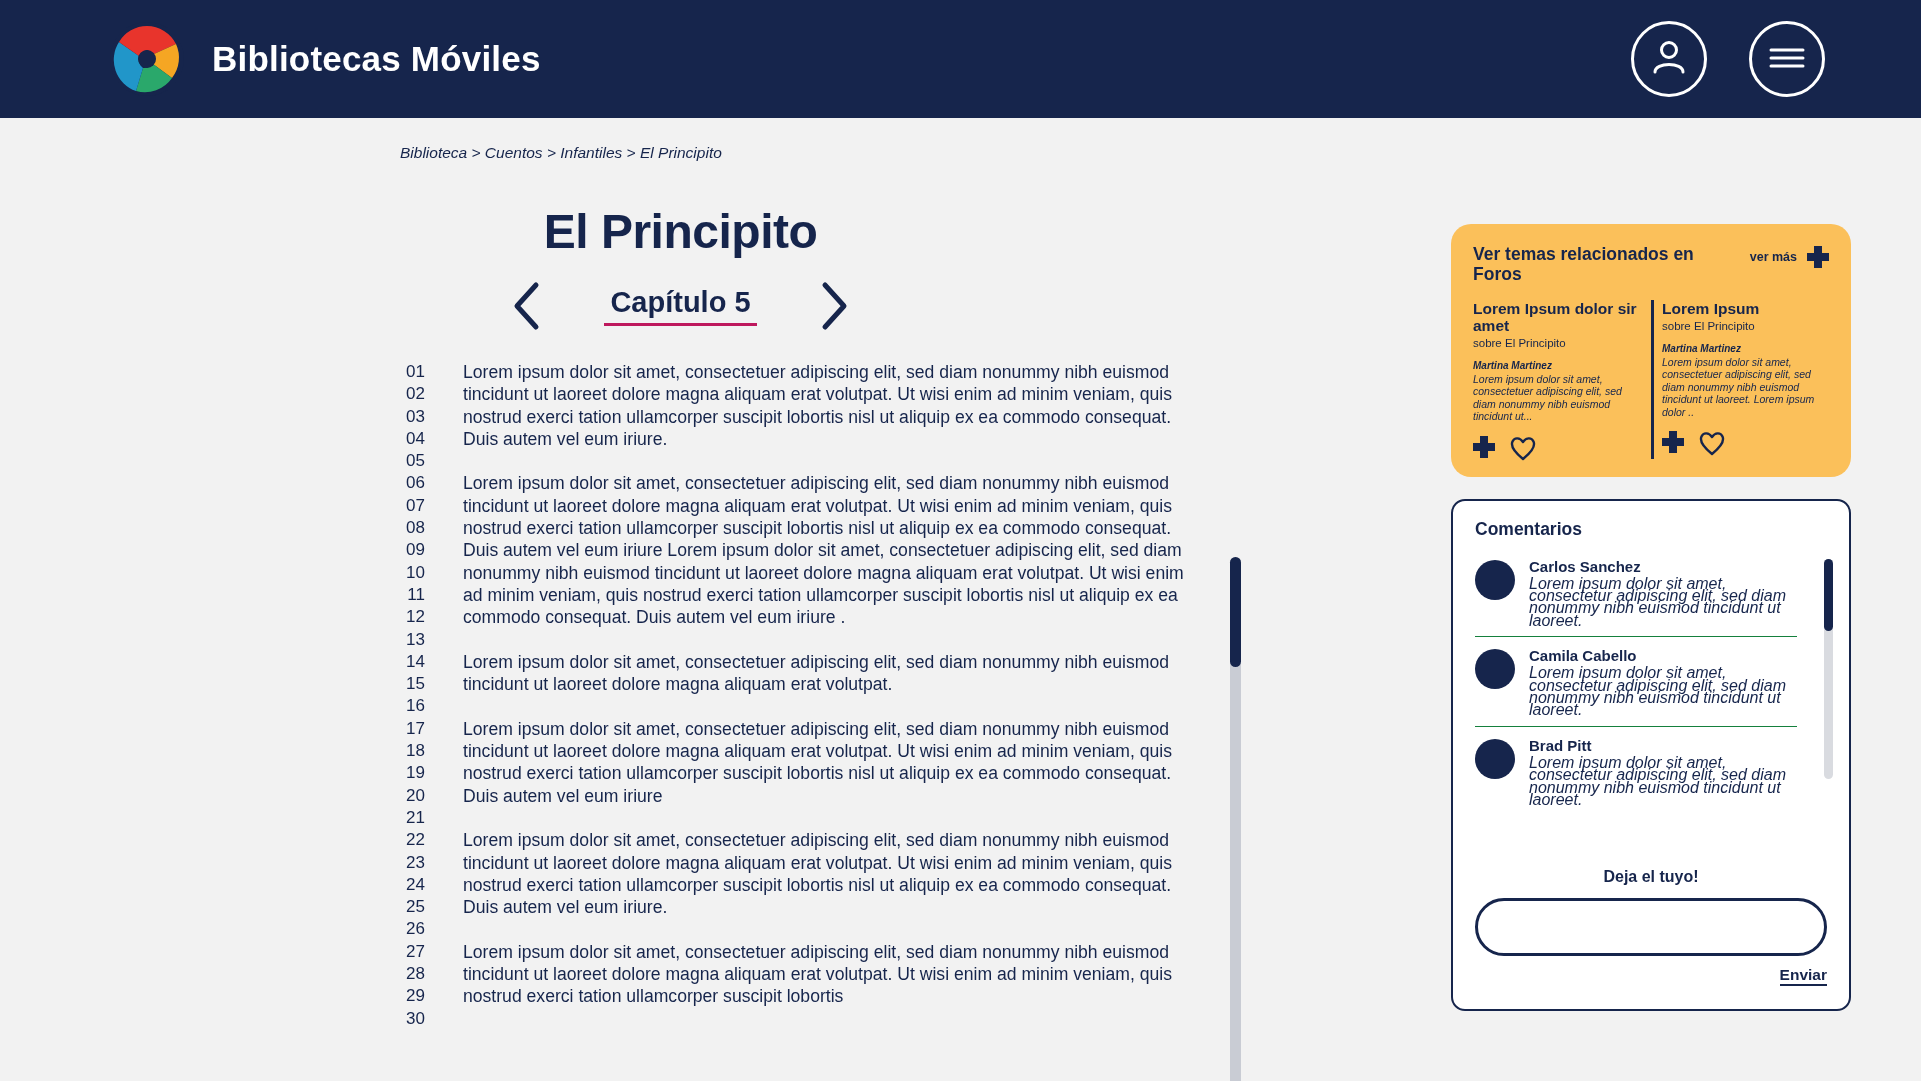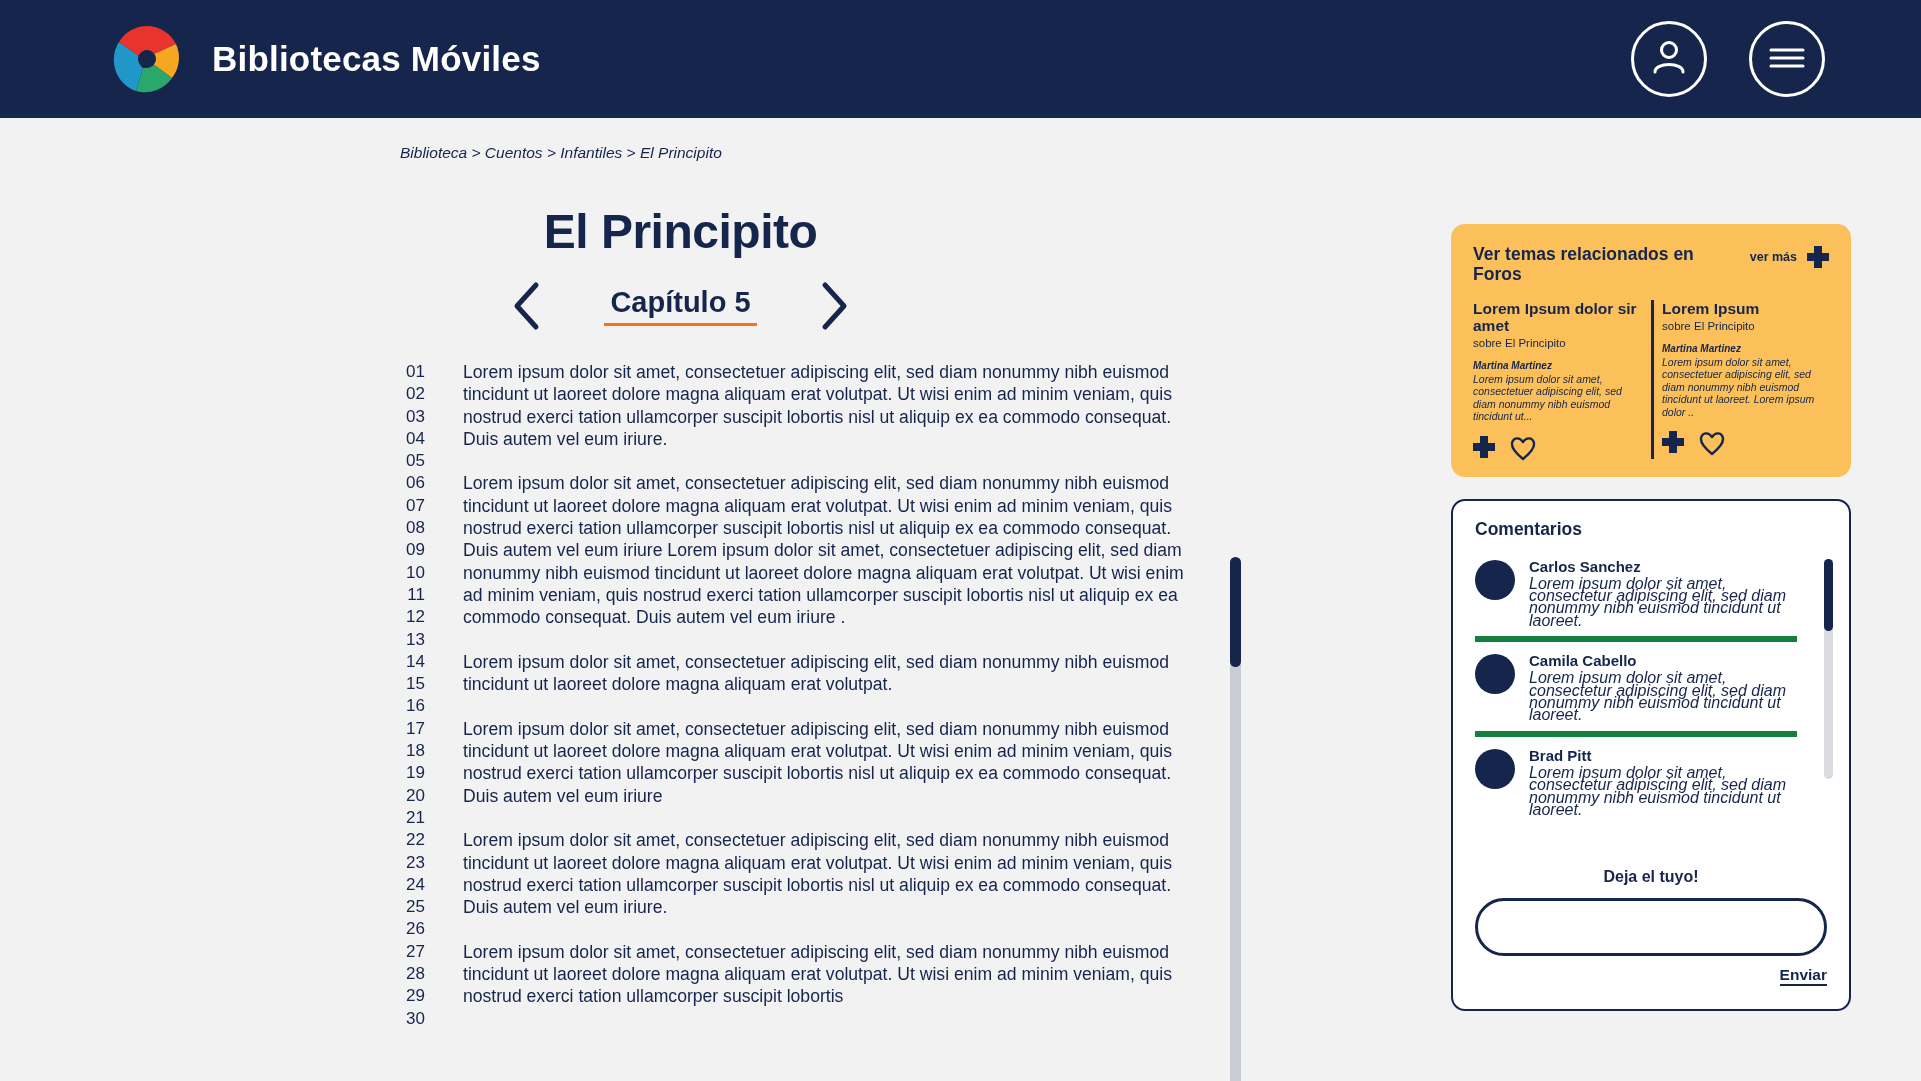--- a/index.html
+++ b/index.html
@@ -89,21 +89,21 @@
     display: flex;
     align-items: center;
     justify-content: center;
     gap: 60px;
     margin-top: 22px;
     padding-right: 60px;
   }
   .chapter-label {
     font-size: 29px;
     font-weight: bold;
-    border-bottom: 3px solid #f97316;
+    border-bottom: 3px solid #be185d;
     padding: 0 6px 4px 6px;
   }
   .arrow {
     font-size: 0;
     cursor: pointer;
     user-select: none;
   }
 
   .text-area {
     display: flex;
@@ -151,21 +151,21 @@
   
   .right-col {
     width: 400px;
     flex: 0 0 400px;
     margin-top: 62px;
     margin-left: 30px;
   }
 
   .forum-card {
     background: #fbc05a;
-    border-radius: 14px;
+    border-radius: 20px;
     padding: 20px 22px 18px 22px;
     position: relative;
   }
   .forum-head {
     display: flex;
     align-items: flex-start;
   }
   .forum-title {
     font-size: 17.5px;
     font-weight: bold;
@@ -256,21 +256,21 @@
   }
   .comments-list {
     margin-top: 18px;
     position: relative;
     height: 220px;
   }
   .comment {
     display: flex;
     gap: 14px;
     padding-bottom: 9px;
-    border-bottom: 6px solid #15803d;
+    border-bottom: 1px solid #15803d;
     margin-bottom: 10px;
     width: 322px;
   }
   .comment:last-child { border-bottom: none; }
   .avatar {
     width: 40px; height: 40px;
     background: #16254c;
     border-radius: 50%;
     flex: 0 0 40px;
     margin-top: 2px;

